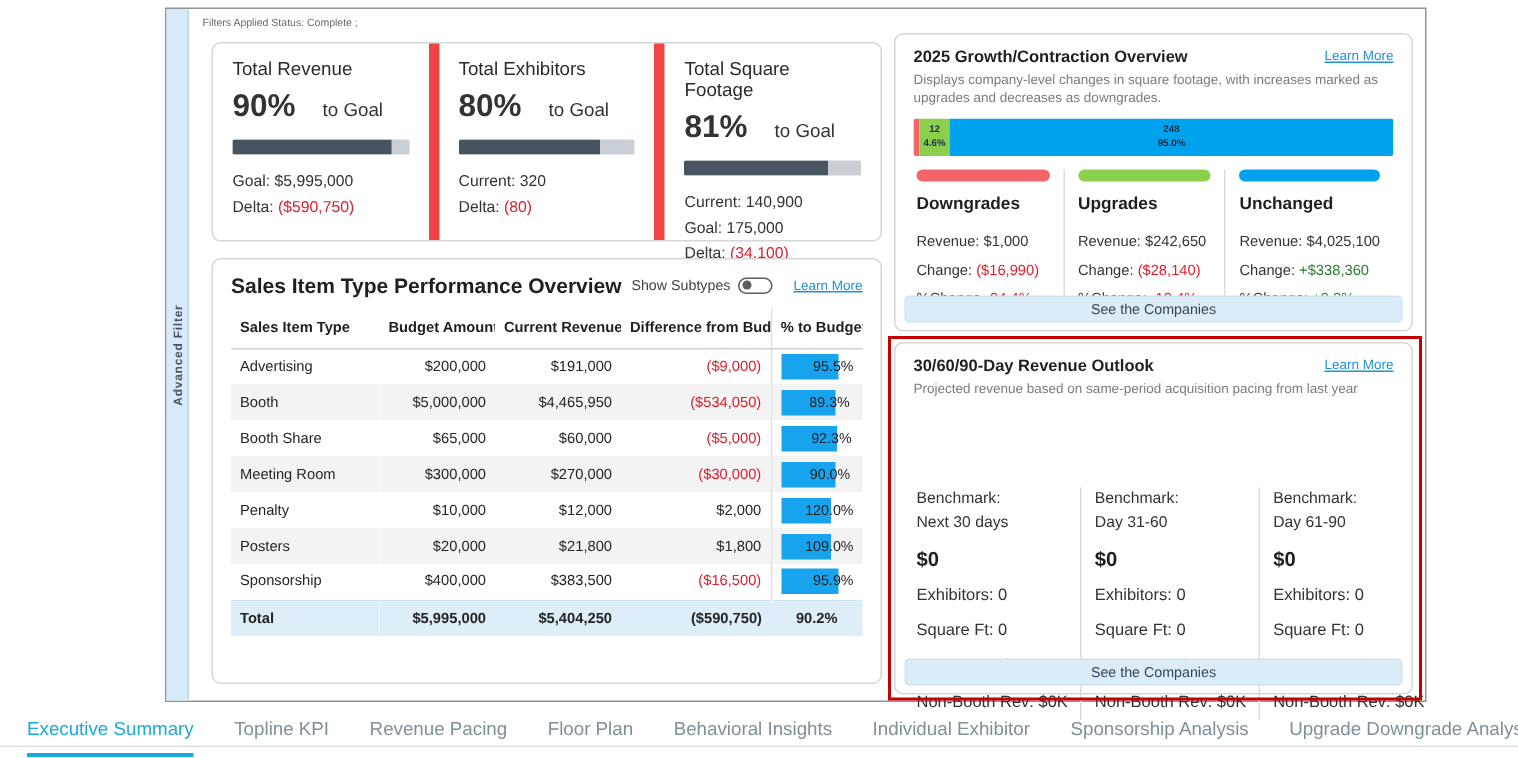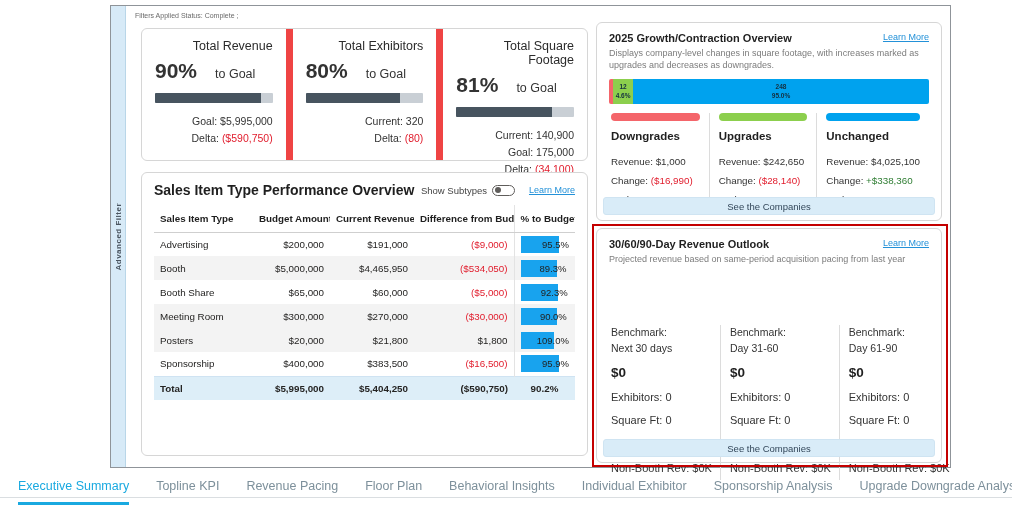--- a/index.html
+++ b/index.html
@@ -15,21 +15,21 @@
                display:flex; align-items:center; justify-content:center; }
   .adv-strip span { writing-mode:vertical-rl; transform:rotate(180deg);
                font-size:8px; font-weight:bold; color:#4a5560; letter-spacing:.5px; white-space:nowrap; }
   .status-text { position:absolute; left:24px; top:6px; font-size:7px; color:#6a6a6a; }
 
   
   .panel { position:absolute; background:#fff; border:1px solid #d6d6d6; border-radius:6px; }
 
   
   .kpi-panel { left:30px; top:22px; width:447px; height:133px; display:flex; }
-  .kpi-card { flex:1; padding:10px 13px 8px;text-align:right; }
+  .kpi-card { flex:1; padding:10px 13px 8px; }
   .kpi-card + .kpi-card { border-left:7px solid #ef4444; }
   .kpi-title { font-size:12.5px; color:#2b2b2b; margin-bottom:6px; }
   .kpi-big-row { display:flex; align-items:baseline; gap:18px; margin-bottom:10px; }
   .kpi-percent { font-size:21px; font-weight:600; color:#333; }
   .kpi-suffix { font-size:12.5px; color:#333; }
   .kpi-track { height:10px; background:#c9cfd5; border-radius:1px; overflow:hidden; margin-bottom:10px; }
   .kpi-fill { height:100%; background:#47545f; }
   .kpi-line { font-size:10.5px; color:#333; line-height:1.62; white-space:nowrap; }
   .neg { color:#e11c2c; }
   .pos { color:#2e7d32; }
@@ -218,20 +218,32 @@
             <td class="num">$300,000</td>
             <td class="num">$270,000</td>
             <td class="num neg">($30,000)</td>
             <td class="pctcell">
                 <div class="pct-wrap">
                   <div class="pct-bar" style="width: 75%;"></div>
                   <span class="pct-label">90.0%</span>
                 </div>
               </td>
           </tr>
+          <tr>
+            <td>Penalty</td>
+            <td class="num">$10,000</td>
+            <td class="num">$12,000</td>
+            <td class="num">$2,000</td>
+            <td class="pctcell">
+                <div class="pct-wrap">
+                  <div class="pct-bar" style="width: 100%;"></div>
+                  <span class="pct-label">120.0%</span>
+                </div>
+              </td>
+          </tr>
           <tr class="zebra">
             <td>Posters</td>
             <td class="num">$20,000</td>
             <td class="num">$21,800</td>
             <td class="num">$1,800</td>
             <td class="pctcell">
                 <div class="pct-wrap">
                   <div class="pct-bar" style="width: 90.8%;"></div>
                   <span class="pct-label">109.0%</span>
                 </div>

